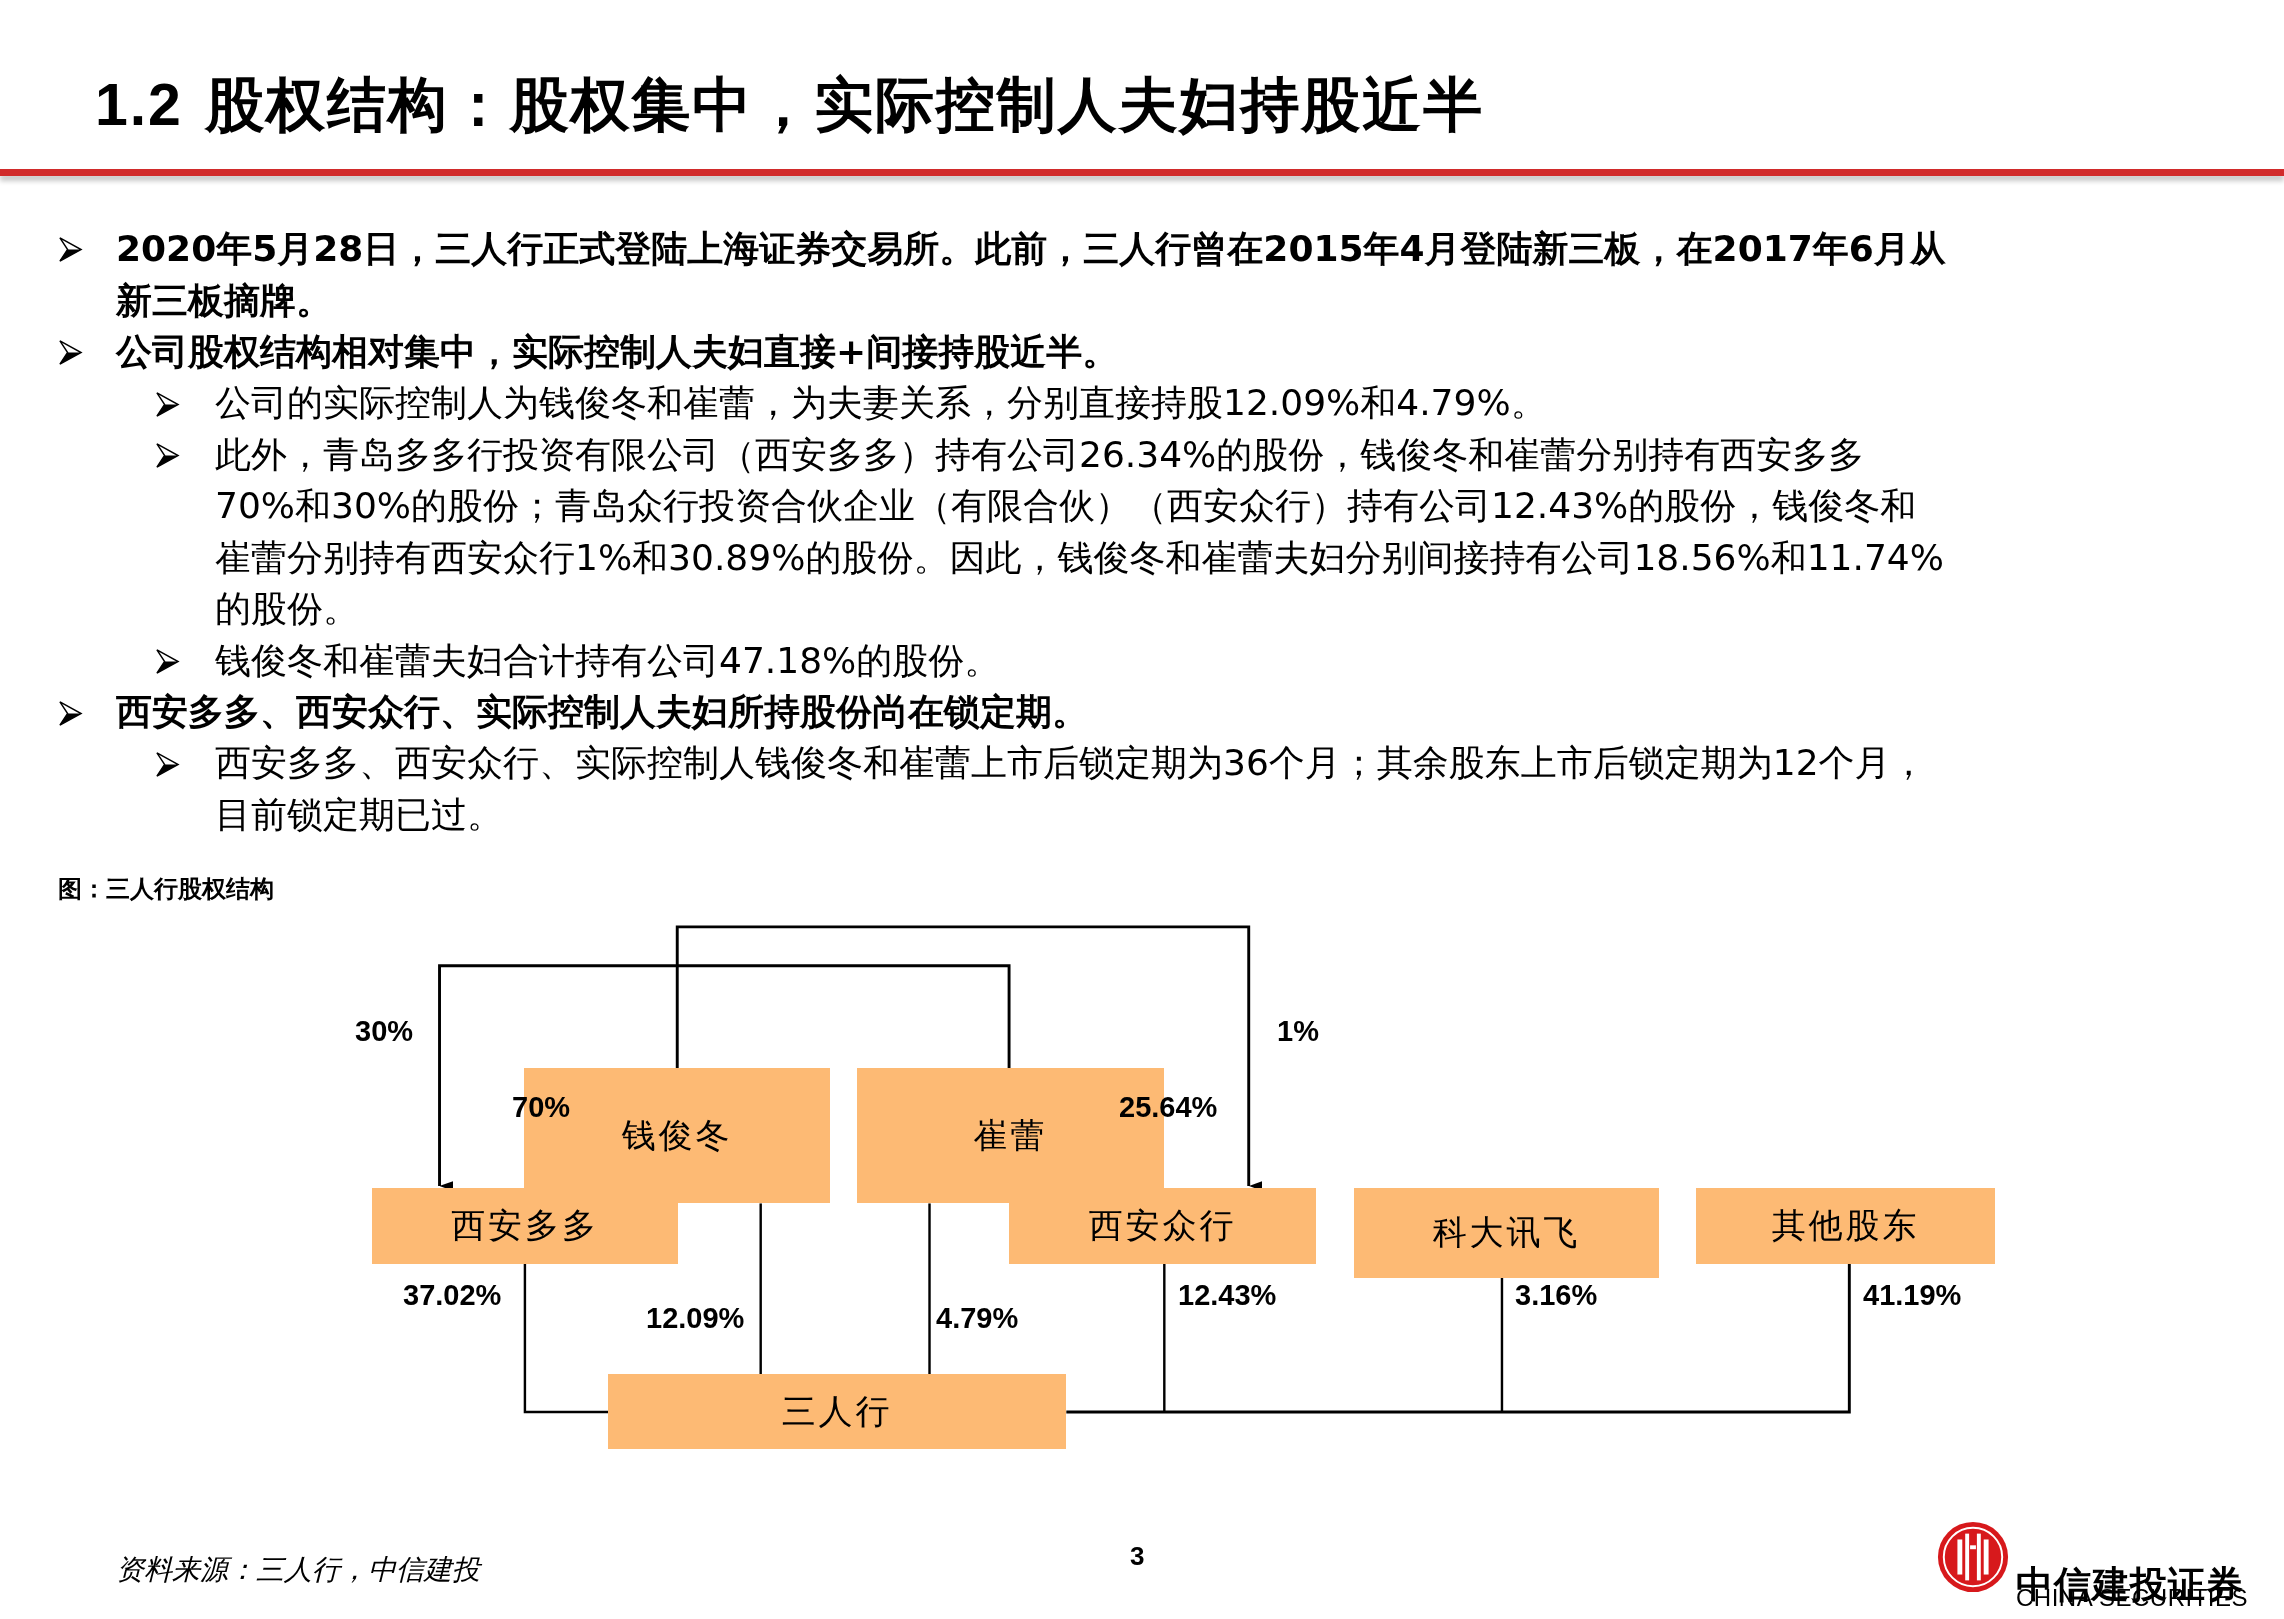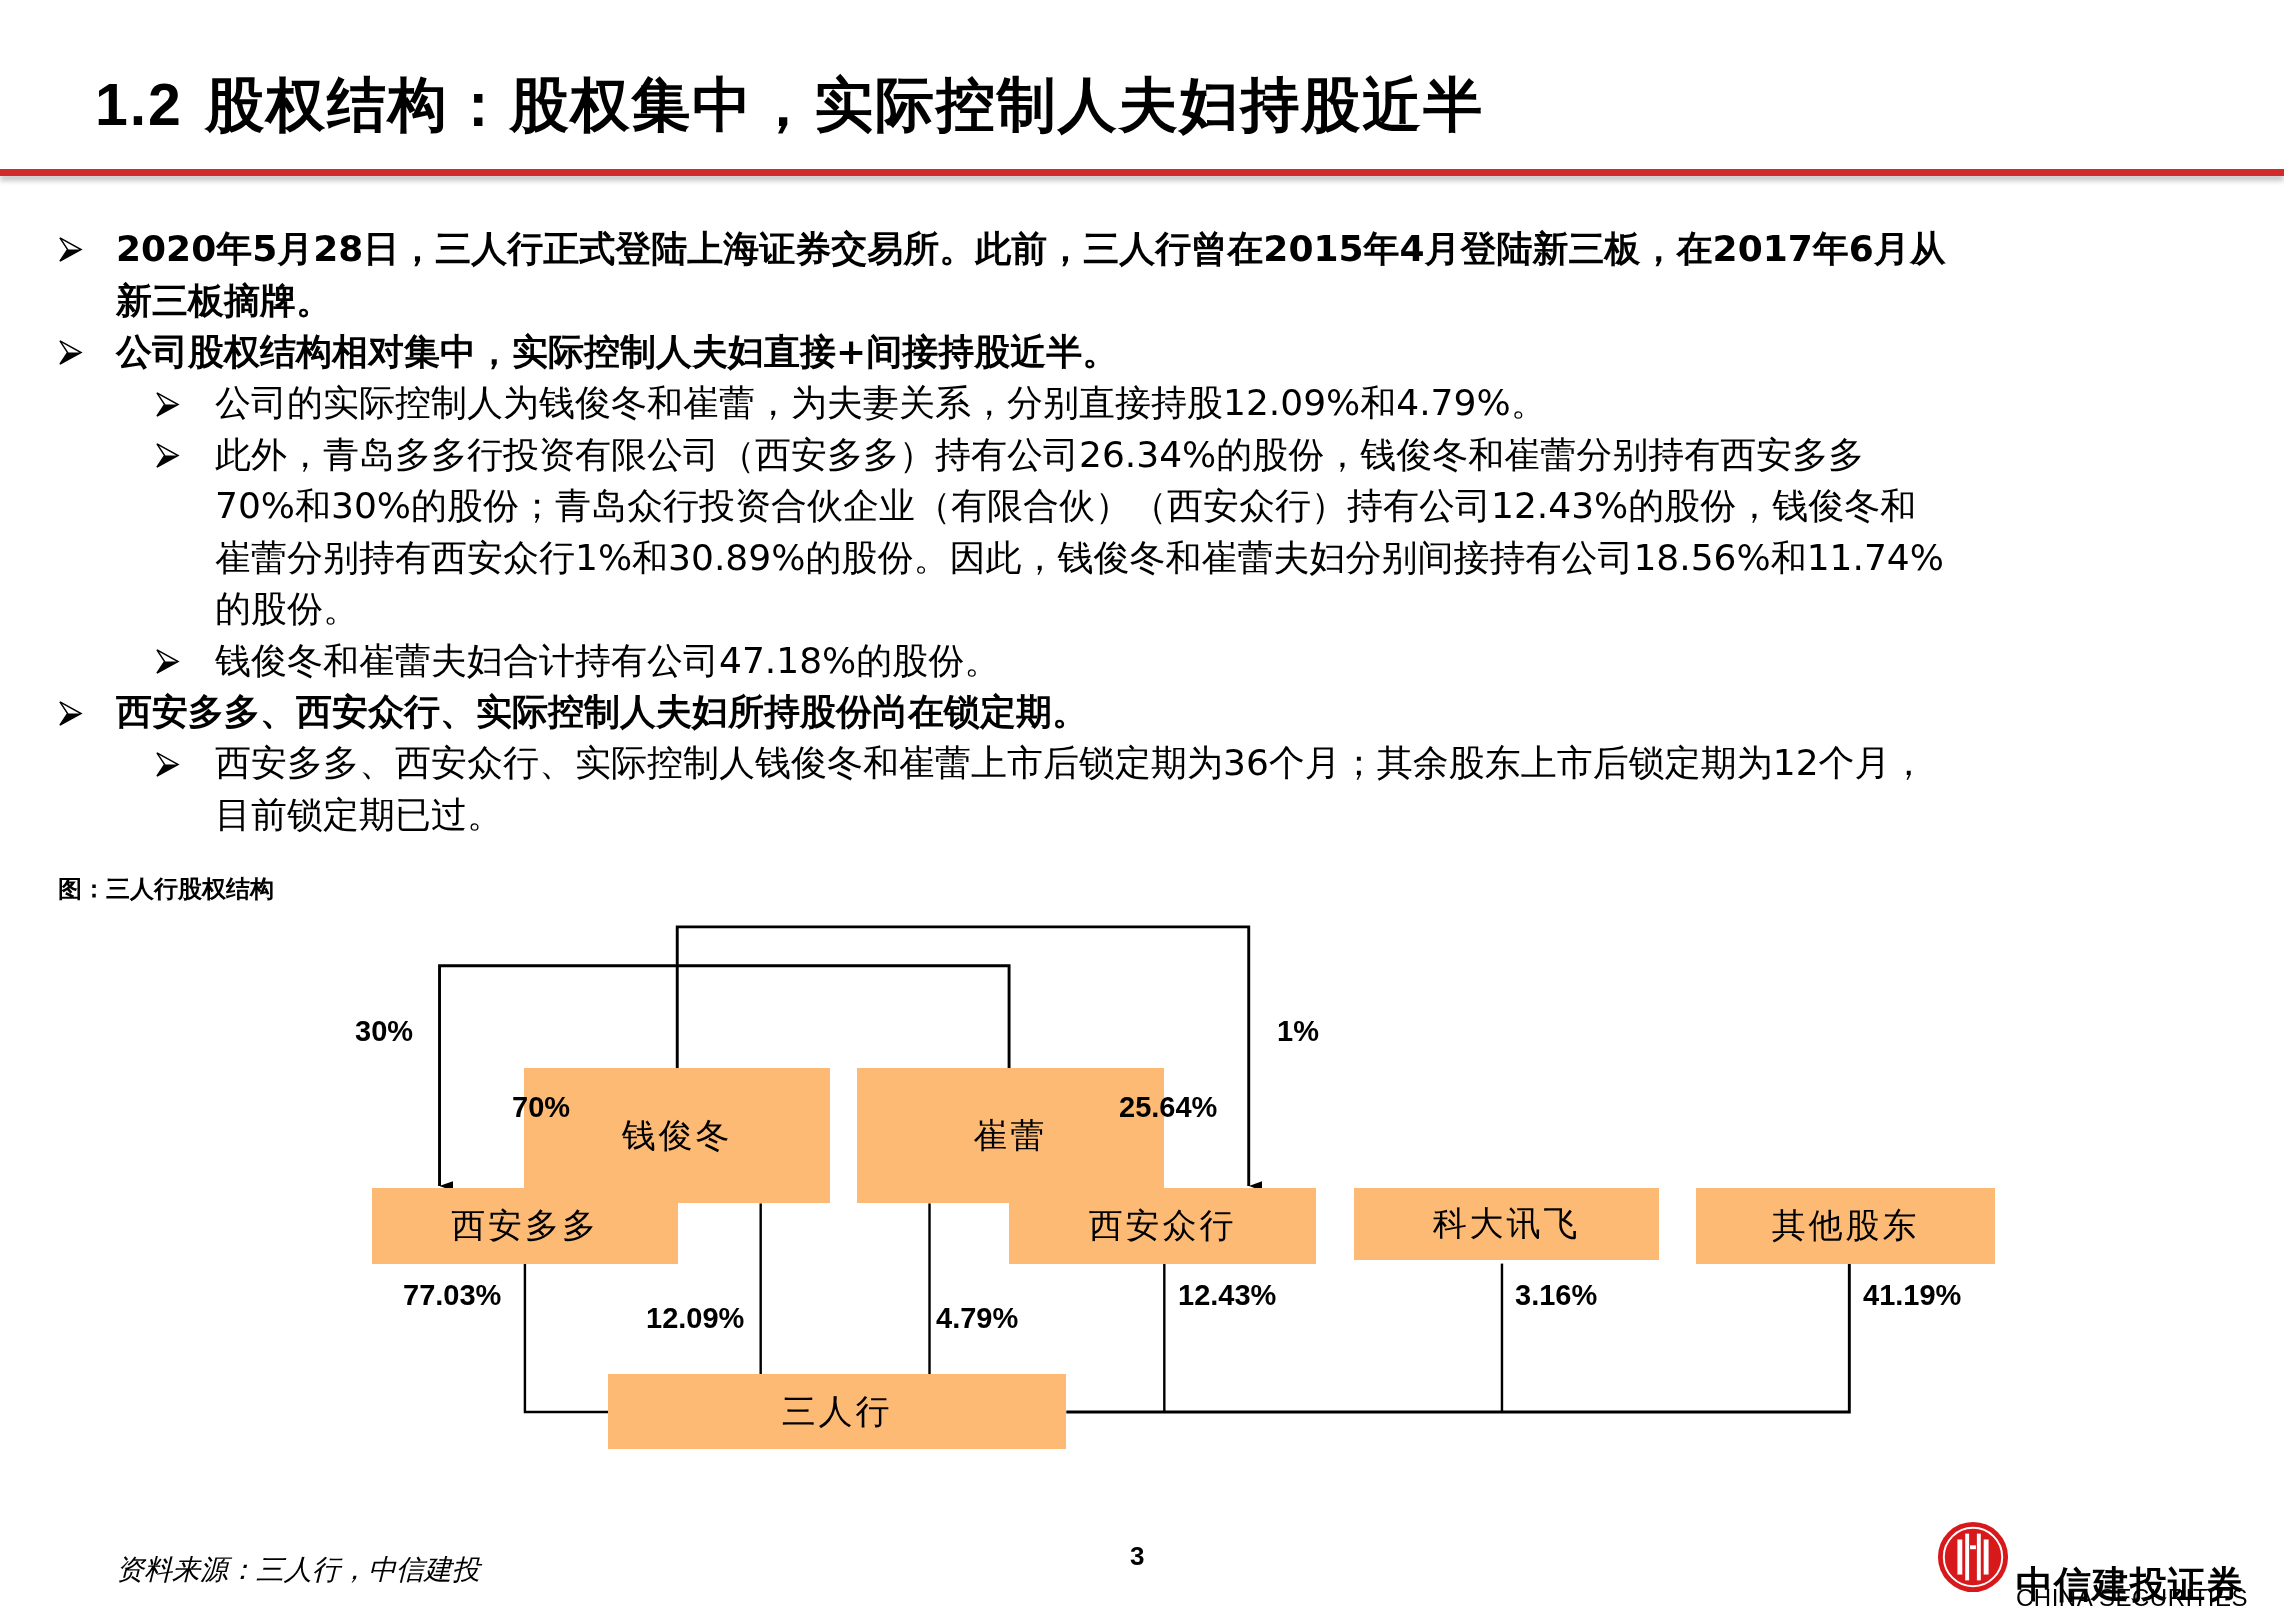--- a/index.html
+++ b/index.html
@@ -131,29 +131,29 @@
   <g stroke="#000" stroke-width="2.5">
     <line x1="611" y1="1240" x2="611" y2="1224"></line>
     <line x1="1131" y1="1240" x2="1131" y2="1224"></line>
   </g>
 </svg>
 
 <div class="box" style="left:524px;top:1068px;width:306px;height:135px">钱俊冬</div>
 <div class="box" style="left:857px;top:1068px;width:307px;height:135px">崔蕾</div>
 <div class="box" style="left:372px;top:1188px;width:306px;height:76px">西安多多</div>
 <div class="box" style="left:1009px;top:1188px;width:307px;height:76px">西安众行</div>
-<div class="box" style="left:1354px;top:1188px;width:305px;height:72px">科大讯飞</div>
+<div class="box" style="left:1354px;top:1188px;width:305px;height:90px">科大讯飞</div>
 <div class="box" style="left:1696px;top:1188px;width:299px;height:76px">其他股东</div>
 <div class="box" style="left:608px;top:1374px;width:458px;height:75px">三人行</div>
 
 <div class="pct" style="left:355px;top:1015px">30%</div>
 <div class="pct" style="left:1277px;top:1015px">1%</div>
 <div class="pct" style="left:512px;top:1091px">70%</div>
 <div class="pct" style="left:1119px;top:1091px">25.64%</div>
-<div class="pct" style="left:403px;top:1279px">77.03%</div>
+<div class="pct" style="left:403px;top:1279px">37.02%</div>
 <div class="pct" style="left:646px;top:1302px">12.09%</div>
 <div class="pct" style="left:936px;top:1302px">4.79%</div>
 <div class="pct" style="left:1178px;top:1279px">12.43%</div>
 <div class="pct" style="left:1515px;top:1279px">3.16%</div>
 <div class="pct" style="left:1863px;top:1279px">41.19%</div>
 
 <div class="footer-source">资料来源：三人行，中信建投</div>
 <div class="page-num">3</div>
 <div class="logo">
   <svg width="74" height="82" viewBox="0 0 76 84" style="position:absolute;left:0;top:0">

